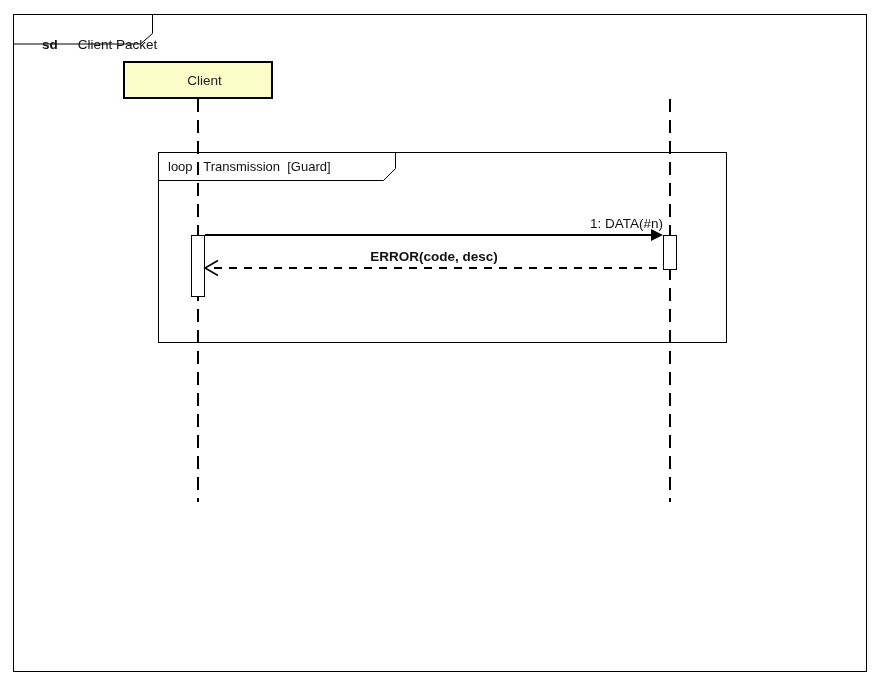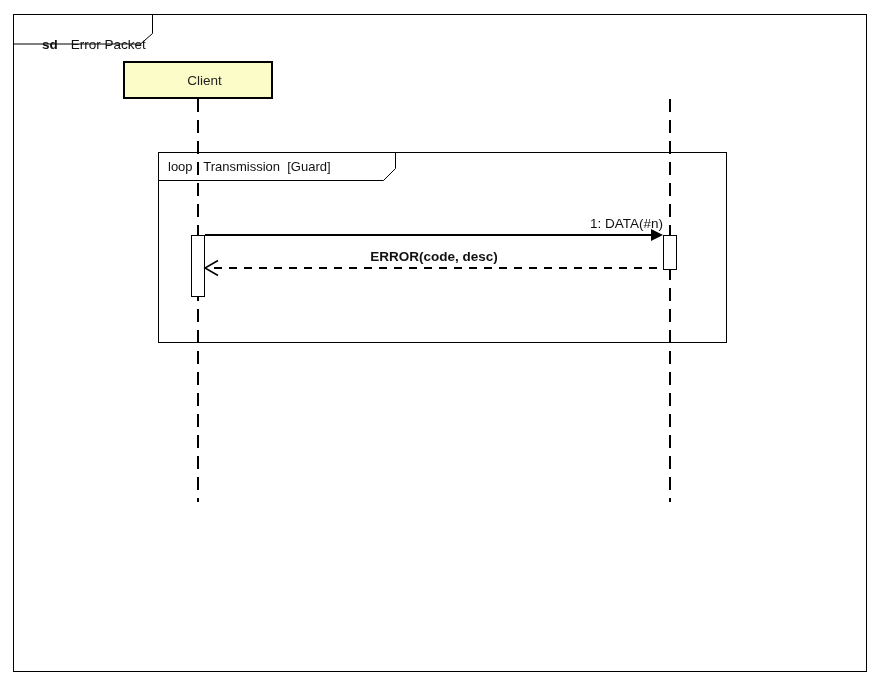--- a/index.html
+++ b/index.html
@@ -10,21 +10,21 @@
   }
   .frame {
     position:absolute; left:13px; top:14px; width:854px; height:658px;
     border:1px solid #000; background:#fff;
   }
   .tab-shape { position:absolute; left:13px; top:14px; }
   .tab-text {
     position:absolute; left:27px; top:21px; font-size:13.5px; line-height:16px;
     white-space:pre; color:#111;
   }
-  .tab-text .kw { font-weight:bold; margin-right:13px; }
+  .tab-text .kw { font-weight:bold; margin-right:20px; }
   .lifeline-head {
     position:absolute; top:61px; width:150px; height:38px;
     background:#FCFCC8; border:2.5px solid #000;
     display:flex; align-items:center; justify-content:center;
     font-size:13.5px; color:#222;
   }
   .head-client { left:123px;padding-left:13px; }
   .head-server { left:595px; }
   .lifeline {
     position:absolute; top:99px; width:1.5px; height:403px;
@@ -96,16 +96,16 @@
   <div class="msg-label lbl-error">ERROR(code, desc)</div>
 
   <div class="lifeline-head head-client">
     <span>Client</span>
   </div>
 
   <svg class="tab-shape" width="141" height="31" viewBox="0 0 141 31">
     <path d="M0.5,0.5 H139.5 V19.5 L127.5,30 H0.5 Z" fill="#ffffff" stroke="#000000" stroke-width="1"></path>
   </svg>
   <div class="tab-text">
-    <span class="kw">sd</span><span>Error Packet</span>
+    <span class="kw">sd</span><span>Client Packet</span>
   </div>
 
 </div>
 
 </body></html>

